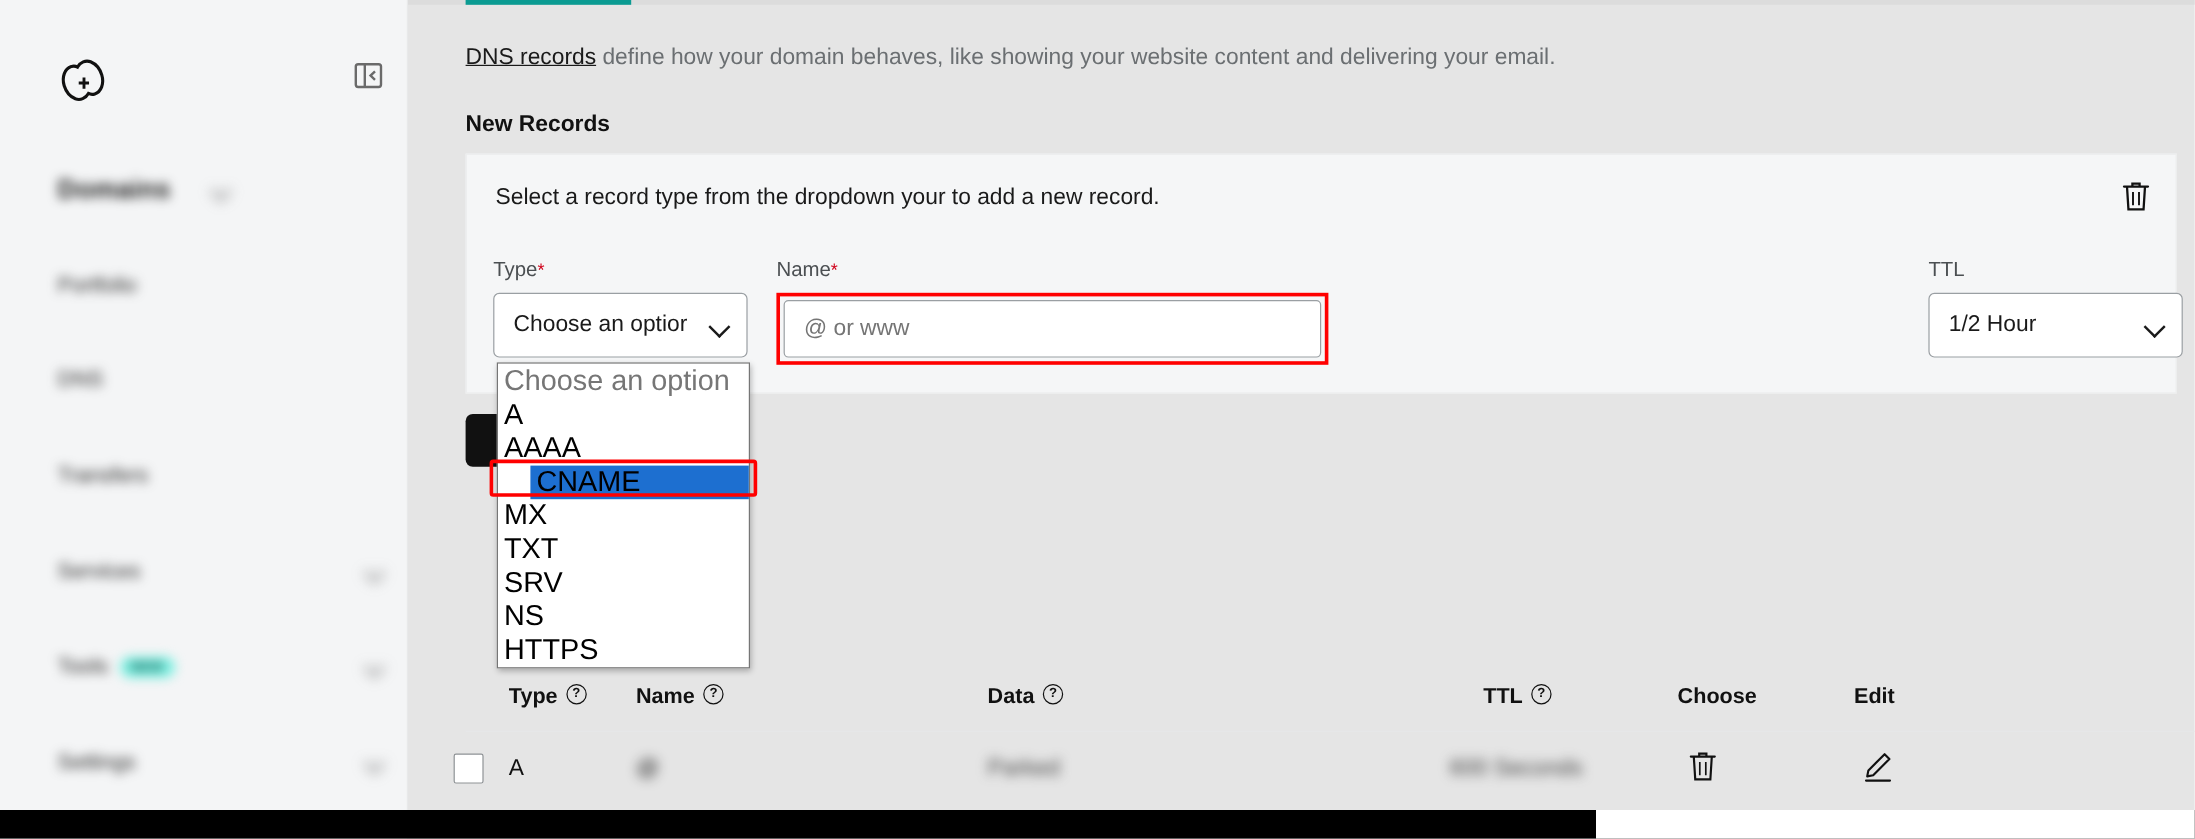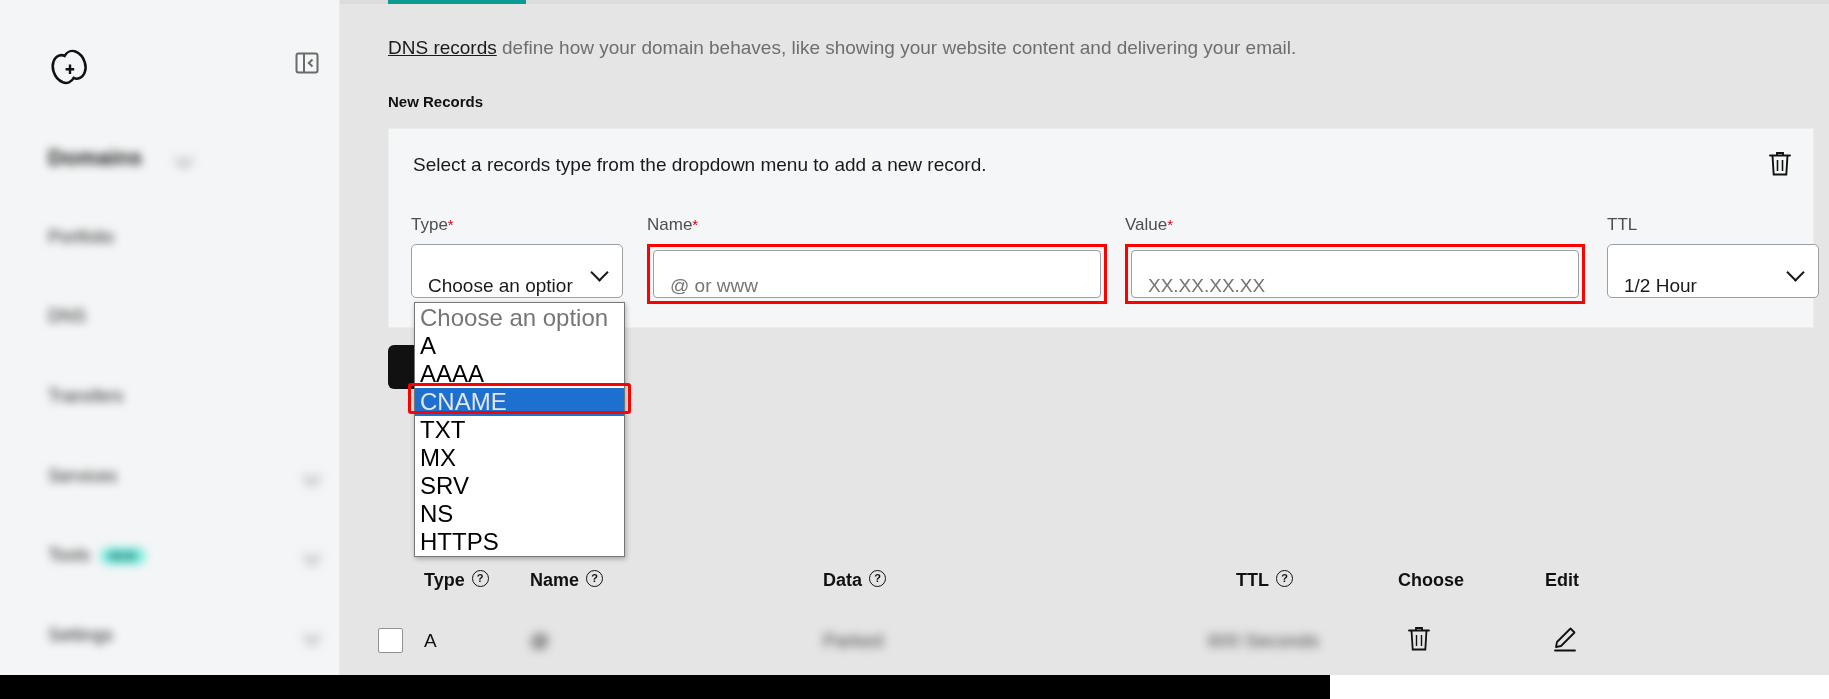--- a/index.html
+++ b/index.html
@@ -78,21 +78,21 @@
     font-size: 19px; color: #6b6f72; line-height: 1.3;
     white-space: nowrap;
   }
   .intro a {
     color: #1a1a1a; text-decoration: underline;
     font-weight: 400;
   }
 
   .section-title {
     position: absolute; left: 48px; top: 93px;
-    font-size: 15px; font-weight: 700; color: #111;
+    font-size: 19px; font-weight: 700; color: #111;
   }
 
   
   .panel {
     position: absolute; left: 48px; top: 128px;
     width: 1426px; height: 200px;
     background: #f5f6f7;
     border: 1px solid #eceded;
   }
   .panel-hint {
@@ -110,21 +110,21 @@
     font-size: 17px; color: #4b4f52; font-weight: 400;
     margin-bottom: 9px; display: block;
   }
   .req { color: #d0021b; font-size: 15px; }
 
   .ctl {
     height: 54px;
     background: #fff;
     border: 1px solid #9a9fa3;
     border-radius: 5px;
-    display: flex; align-items: flex-end;
+    display: flex; align-items: center;
     padding: 0 16px;
     font-size: 19px; color: #1a1a1a;
     position: relative;
   }
   .ctl .chevdown {
     position: absolute; right: 16px; top: 21px;
     width: 13px; height: 13px;
     border-right: 2.4px solid #1a1a1a;
     border-bottom: 2.4px solid #1a1a1a;
     transform: rotate(45deg);
@@ -157,21 +157,22 @@
     height: 28px; line-height: 28px;
     padding-left: 5px;
     font-size: 24px;
     color: #000;
     white-space: nowrap;
     cursor: pointer;
   }
   .dd-opt.muted { color: #767676; }
   .dd-opt.selected {
     background: #1d6fd0;
-    color: #e5e5e5;
+    color: #000000;
+    margin-left: 27px;
   }
   .dd-highlight-ring {
     position: absolute;
     left: 408px; top: 383px;
     width: 223px; height: 31px;
     border: 3px solid #ff0000;
     border-radius: 3px;
     z-index: 60;
     pointer-events: none;
   }
@@ -314,21 +315,21 @@
     </div>
 
     <p class="intro">
       <a href="#">DNS records</a><span> define how your domain behaves, like showing your website content and delivering your email.</span>
     </p>
 
     <h2 class="section-title">New Records</h2>
 
     <section class="panel">
 
-      <div class="panel-hint">Select a records type from the dropdown menu to add a new record.</div>
+      <div class="panel-hint">Select a record type from the dropdown your to add a new record.</div>
 
       <div class="panel-trash">
         <svg viewBox="0 0 26 28" width="26" height="28" fill="none">
           <path d="M3 6.5h20M10 6.5V4h6v2.5M5.5 6.5l1.2 19h12.6l1.2-19" stroke="#111" stroke-width="1.9" stroke-linecap="round"></path>
           <path d="M10.5 11v11M15.5 11v11" stroke="#111" stroke-width="1.6"></path>
         </svg>
       </div>
 
       <div class="field" id="f-type">
         <label class="field-label">
@@ -344,30 +345,20 @@
         <label class="field-label">
           <span>Name</span><span class="req">*</span>
         </label>
         <div class="red-ring">
           <div class="ctl">
             <input type="text" style="border: none; outline: none; font-size: 19px; width: 100%; background: transparent; color: rgb(26, 26, 26); font-family: &quot;Liberation Sans&quot;, sans-serif;" placeholder="@ or www">
           </div>
         </div>
       </div>
 
-      <div class="field" id="f-value">
-        <label class="field-label">
-          <span>Value</span><span class="req">*</span>
-        </label>
-        <div class="red-ring">
-          <div class="ctl">
-            <input type="text" style="border: none; outline: none; font-size: 19px; width: 100%; background: transparent; color: rgb(26, 26, 26); font-family: &quot;Liberation Sans&quot;, sans-serif;" placeholder="XX.XX.XX.XX">
-          </div>
-        </div>
-      </div>
 
       <div class="field" id="f-ttl">
         <label class="field-label">
           <span>TTL</span><span class="req"></span>
         </label>
         <div class="ctl">
           <span>1/2 Hour</span>
           <span class="chevdown"></span>
         </div>
       </div>
@@ -423,22 +414,22 @@
     </div>
   </div>
 
   <div class="ghost-pill">Save</div>
 
   <div class="dropdown-list">
     <div class="dd-opt muted">Choose an option</div>
     <div class="dd-opt">A</div>
     <div class="dd-opt">AAAA</div>
     <div class="dd-opt selected">CNAME</div>
+    <div class="dd-opt">MX</div>
     <div class="dd-opt">TXT</div>
-    <div class="dd-opt">MX</div>
     <div class="dd-opt">SRV</div>
     <div class="dd-opt">NS</div>
     <div class="dd-opt">HTTPS</div>
   </div>
   <div class="dd-highlight-ring"></div>
 
   <div class="bottombar">
     <div class="cut-white"></div>
   </div>
 

